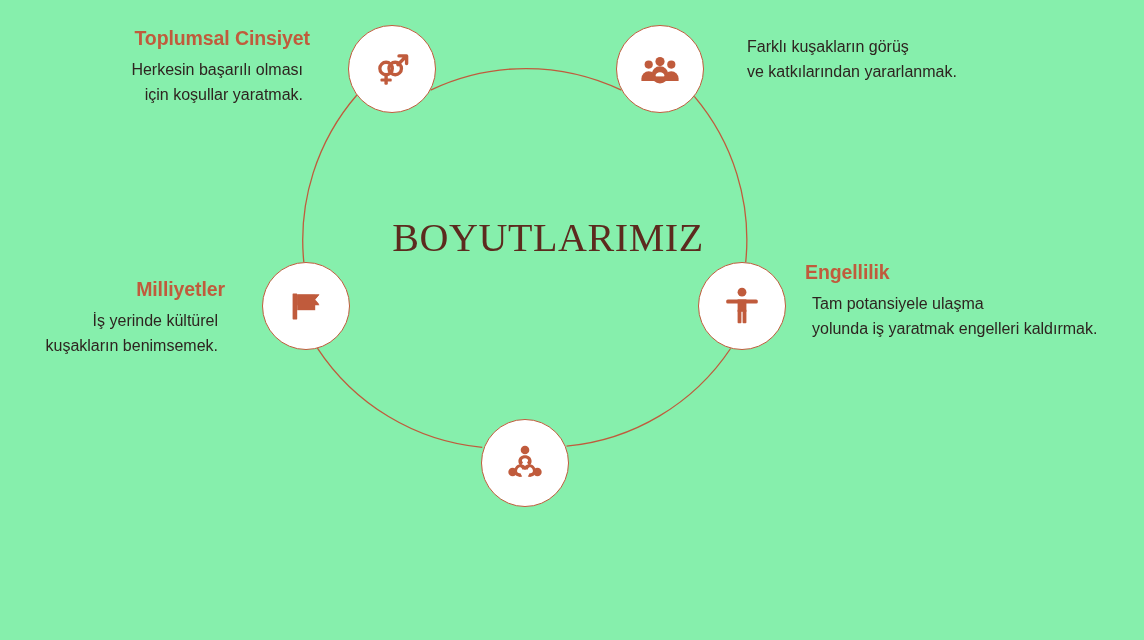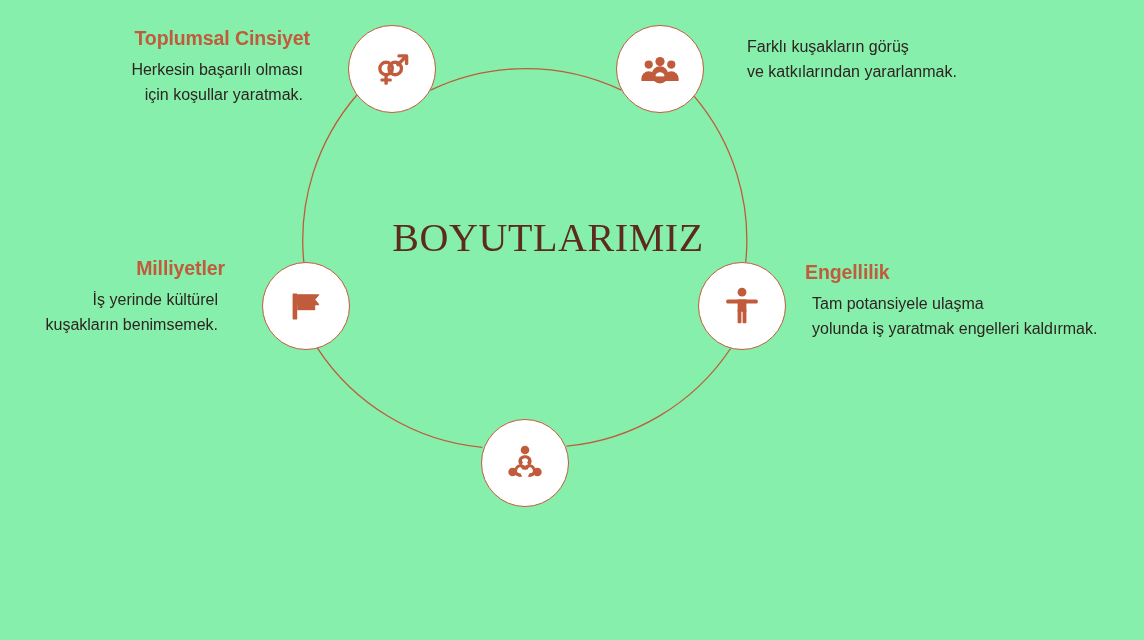--- a/index.html
+++ b/index.html
@@ -68,21 +68,21 @@
     color: #5C2A1E;
     letter-spacing: 0.6px;
     line-height: 1;
   }
 
   
   #label-gender      { left: 40px;  top: 28px;  width: 270px; }
   #label-generations { left: 740px; top: 28px;  width: 330px; }
   #label-disability  { left: 805px; top: 262px; width: 315px; }
   #label-workculture { left: 345px; top: 518px; width: 360px; }
-  #label-nationality { left: 20px;  top: 258px; width: 205px; }
+  #label-nationality { left: 20px;  top: 279px; width: 205px; }
 </style>
 </head>
 <body>
 
 <div id="canvas">
 
   <svg id="ring-svg" viewBox="0 0 1144 640">
 
     <g fill="none" stroke="#C05B3C" stroke-width="1.3">
 

